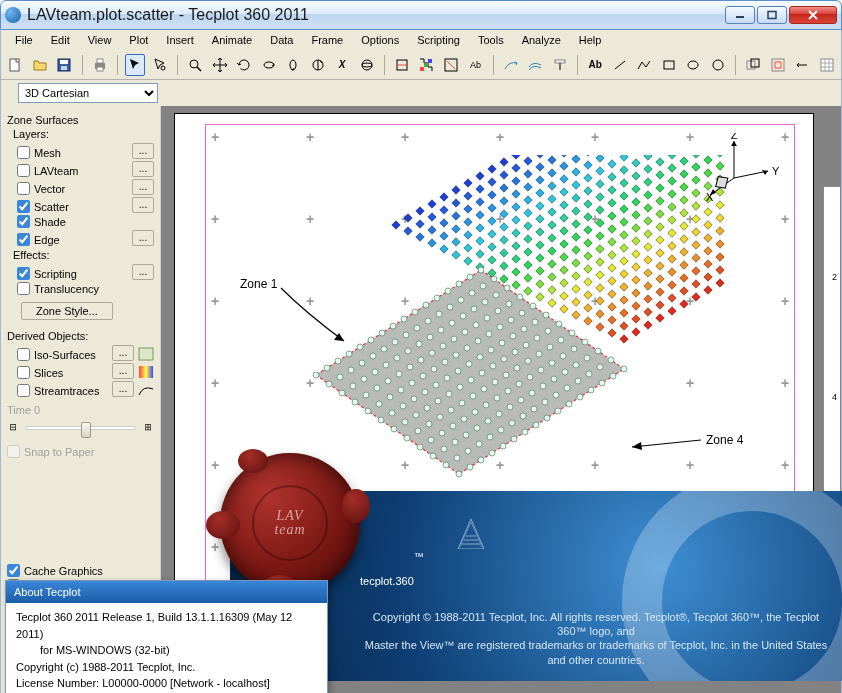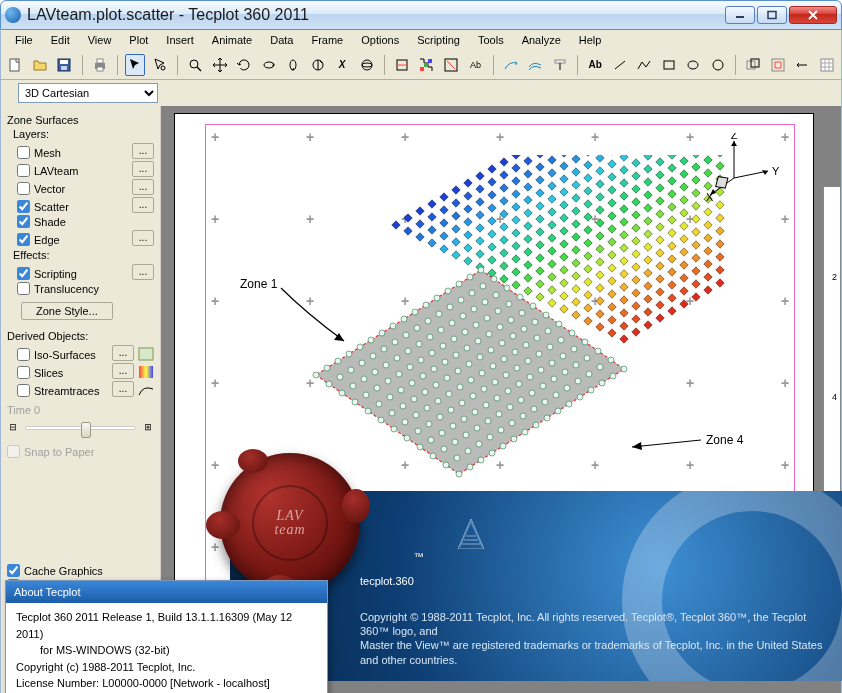--- a/index.html
+++ b/index.html
@@ -56,21 +56,21 @@
 .axis-widget svg { width: 100%; height: 100%; }
 
 
 .annotation { position: absolute; font-size: 12px; font-family: Arial; }
 
 
 .splash { position: absolute; left: 230px; bottom: 12px; width: 612px; height: 190px; background: radial-gradient(circle at 70% 40%, #3e8fd4 0%, #0d3d72 60%, #062646 100%); overflow: hidden; }
 .splash-logo { position: absolute; left: 130px; top: 60px; color: #fff; font-size: 38px; font-family: Arial; }
 .splash-logo .dot { color: #fff; }
 .splash-logo .tm { font-size: 10px; vertical-align: top; }
-.splash-text { position: absolute; left: 130px; bottom: 14px; right: 10px; color: #d8e7f5; font-size: 9px; line-height: 1.3; text-align: left; }
+.splash-text { position: absolute; left: 130px; bottom: 14px; right: 10px; color: #d8e7f5; font-size: 9px; line-height: 1.3; text-align: center; }
 .splash-ring { position: absolute; right: -40px; top: -20px; width: 260px; height: 260px; border: 40px solid rgba(255,255,255,0.25); border-radius: 50%; }
 .splash-triangle { position: absolute; left: 228px; top: 28px; width: 26px; height: 30px; }
 
 
 .seal { position: absolute; left: 220px; bottom: 100px; width: 140px; height: 140px; }
 .seal-body { width: 100%; height: 100%; background: radial-gradient(circle at 35% 30%, #b0332e 0%, #7a1814 55%, #4e0a08 100%); border-radius: 50%; box-shadow: inset 0 0 20px rgba(0,0,0,0.6), 0 6px 12px rgba(0,0,0,0.5); display: flex; align-items: center; justify-content: center; }
 .seal-inner { width: 76px; height: 76px; border-radius: 50%; border: 2px solid rgba(0,0,0,0.3); display: flex; align-items: center; justify-content: center; color: #d8a5a0; font-size: 10px; text-align: center; letter-spacing: 1px; }
 .seal-blob { position: absolute; background: radial-gradient(circle at 40% 30%, #a52d28, #5c110e); border-radius: 50%; }
 .seal-blob.b1 { width: 34px; height: 28px; left: -14px; top: 58px; }
 .seal-blob.b2 { width: 28px; height: 34px; right: -10px; top: 36px; }

